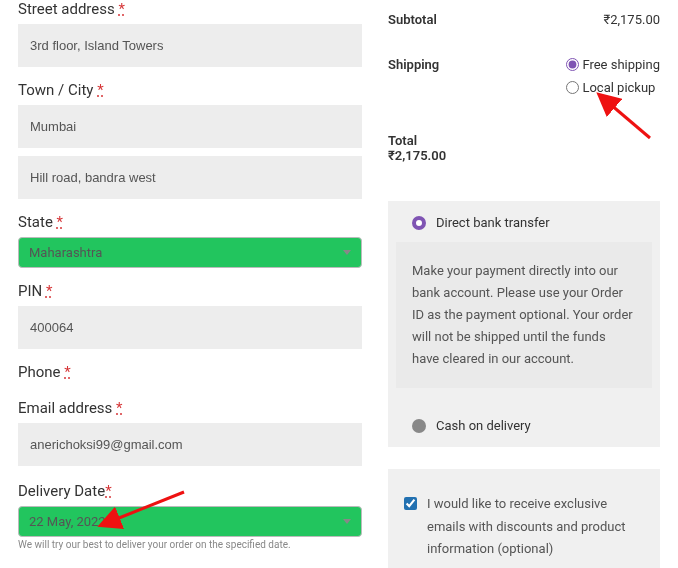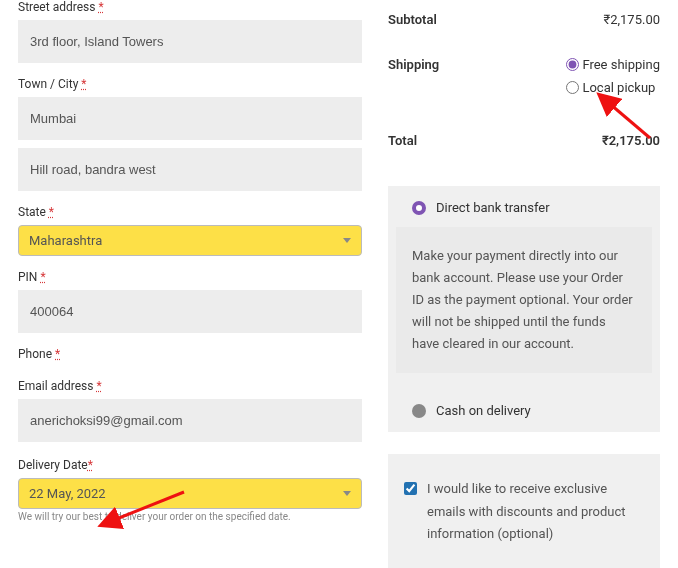--- a/index.html
+++ b/index.html
@@ -11,34 +11,34 @@
     overflow: hidden;
     color: #333;
     font-size: 13px;
     position: relative;
   }
   .container { display: flex; }
   .left { width: 380px; padding: 0 18px; }
   .right { width: 298px; padding: 0 18px 0 8px; }
 
   .field { margin-bottom: 8px; }
-  .label { font-size: 12px; color: #333; display: block; margin-bottom: 6px; }
+  .label { font-size: 15px; color: #333; display: block; margin-bottom: 6px; }
   .req { color: #d63638; text-decoration: underline dotted; }
   .input, .select-box {
     width: 100%;
     background: #ededed;
     border: none;
     padding: 14px 12px;
     font-size: 13px;
     color: #555;
     outline: none;
   }
   .select-wrap {
     width: 100%;
-    background: #fde047;
+    background: #22c55e;
     border: 1px solid #bbb;
     border-radius: 4px;
     padding: 7px 10px;
     font-size: 13px;
     color: #555;
     display: flex;
     justify-content: space-between;
     align-items: center;
     cursor: pointer;
   }
@@ -153,21 +153,21 @@
           <input type="radio" name="ship" checked="" style="">
           <span>Free shipping</span>
         </label>
         <label class="ship-row">
           <input type="radio" name="ship" style="">
           <span>Local pickup</span>
         </label>
       </div>
     </div>
 
-    <div class="summary-row bold" style="padding-top:18px;">
+    <div class="summary-row bold" style="padding-top:18px;flex-direction:column;">
       <span class="summary-label">Total</span>
       <span class="summary-value">₹2,175.00</span>
     </div>
 
     <div class="pay-box">
       <div class="pay-head">
         <span class="pay-radio"></span>
         <span>Direct bank transfer</span>
       </div>
       <div class="pay-body">Make your payment directly into our bank account. Please use your Order ID as the payment optional. Your order will not be shipped until the funds have cleared in our account.</div>

